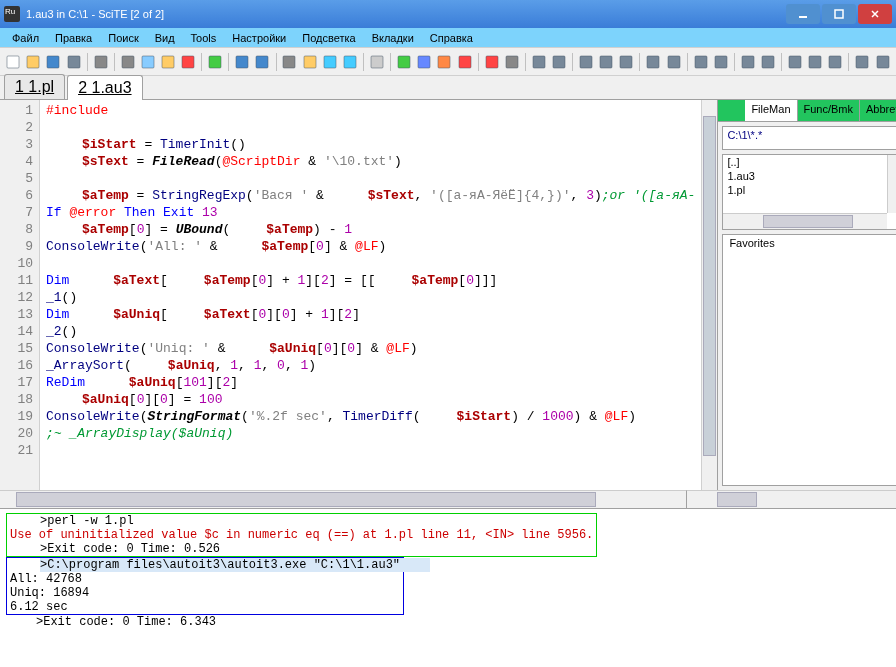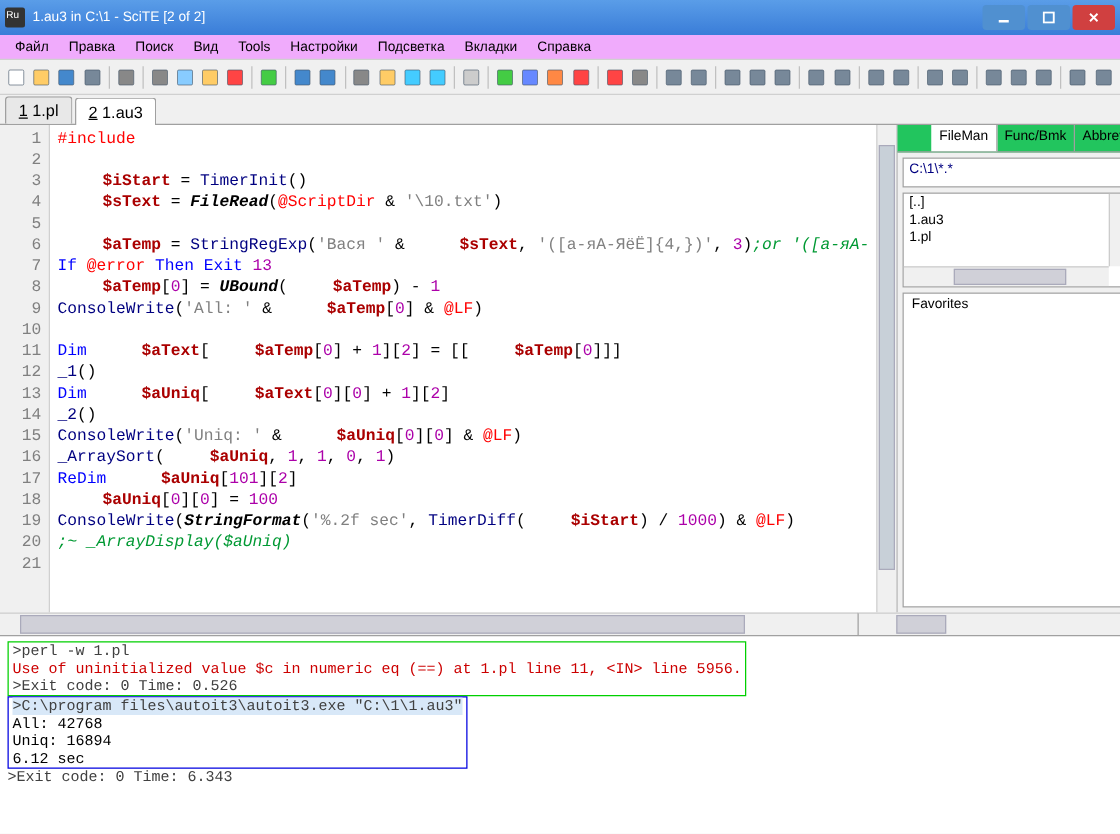--- a/index.html
+++ b/index.html
@@ -6,27 +6,27 @@
 body { font-family: Tahoma, sans-serif; font-size: 11px; background: #f0f0f0; width: 896px; height: 667px; overflow: hidden; }
 .titlebar { height: 28px; background: linear-gradient(#5a9de8,#3a7dd8); display: flex; align-items: center; padding: 0 4px; color: white; }
 .title-icon { width: 16px; height: 16px; background: #333; border-radius: 2px; margin-right: 6px; position: relative; }
 .title-icon::after { content:"Ru"; position:absolute; left:1px; top:1px; font-size:8px; color:#fff; }
 .title-text { flex: 1; }
 .win-buttons { display: flex; gap: 2px; }
 .win-btn { width: 34px; height: 20px; border-radius: 3px; display: flex; align-items: center; justify-content: center; }
 .win-min { background: #5090d0; }
 .win-max { background: #5090d0; }
 .win-close { background: #d04040; }
-.menubar { height: 20px; background: #f0abfc; display: flex; align-items: center; padding: 0 6px; gap: 4px; border-bottom: 1px solid #d0d0d0; }
+.menubar { height: 20px; background: #7dd3fc; display: flex; align-items: center; padding: 0 6px; gap: 4px; border-bottom: 1px solid #d0d0d0; }
 .menu-item { padding: 2px 6px; cursor: default; }
 .toolbar { height: 28px; background: #f0f0f0; display: flex; align-items: center; padding: 0 4px; gap: 2px; border-bottom: 1px solid #d0d0d0; }
 .tb-btn { width: 20px; height: 20px; display: flex; align-items: center; justify-content: center; }
 .tb-sep { width: 1px; height: 18px; background: #c0c0c0; margin: 0 2px; }
 .tabbar { height: 24px; background: #f0f0f0; display: flex; align-items: flex-end; padding: 0 4px; border-bottom: 1px solid #a0a0a0; }
-.tab { padding: 3px 10px; border: 1px solid #a0a0a0; border-bottom: none; background: #e8e8e8; margin-right: 2px; border-radius: 3px 3px 0 0; font-size: 13px; }
+.tab { padding: 3px 10px; border: 1px solid #a0a0a0; border-bottom: none; background: #e8e8e8; margin-right: 2px; border-radius: 3px 3px 0 0; font-size: 16px; text-decoration: underline; }
 .tab.active { background: #fff; position: relative; top: 1px; }
 .main { display: flex; height: 390px; }
 .editor { flex: 1; display: flex; background: #fff; position: relative; font-family: 'Courier New', monospace; font-size: 13px; }
 .gutter { width: 40px; background: #f0f0f0; border-right: 1px solid #d0d0d0; text-align: right; padding: 2px 6px 2px 2px; color: #808080; line-height: 17px; }
 .code { flex: 1; padding: 2px 6px; line-height: 17px; white-space: pre; overflow: hidden; }
 .kw-blue { color: #0000ff; }
 .kw-brown { color: #aa0000; font-weight: bold; margin-left: 36px; }
 .kw-red { color: #ff0000; }
 .kw-teal { color: #008080; font-style: italic; }
 .kw-black-bi { color: #000; font-weight: bold; font-style: italic; margin-top: 16px; }
@@ -48,21 +48,21 @@
 .fl-thumb-h { position:absolute; left:40px; width:90px; top:1px; bottom:1px; background:#d0d0d8; border:1px solid #aab; }
 .favorites { border: 1px solid #a0a0a0; margin: 4px; background: #fff; padding: 2px 6px; font-size: 11px; flex: 1; }
 .hscroll-row { display:flex; height:18px; }
 .hscroll-main { flex:1; background:#f0f0f0; border-top:1px solid #ccc; position:relative; }
 .hscroll-main .thumb-h { position:absolute; left:16px; width:580px; top:1px; bottom:1px; background:#d0d0d8; border:1px solid #aab; }
 .hscroll-side { width:210px; background:#f0f0f0; border-top:1px solid #ccc; border-left:1px solid #a0a0a0; position:relative; }
 .hscroll-side .thumb-h { position:absolute; left:30px; width:40px; top:1px; bottom:1px; background:#d0d0d8; border:1px solid #aab; }
 .output { height: 177px; background: #fff; font-family: 'Courier New', monospace; font-size: 12px; padding: 4px 6px; border-top: 1px solid #a0a0a0; line-height: 14px; }
 .box-green { border: 1.5px solid #00d000; padding: 0 3px; display: inline-block; }
 .box-blue { border: 1.5px solid #0000e0; padding: 0 3px; display: inline-block; margin-top: 0px; }
-.out-navy { color: #404040; }
+.out-navy { color: #000000; margin-left: 30px; }
 .out-red { color: #cc0000; }
 .sel-line { background: #d8e8f8; display: block; width: 100%; }
 svg { display: block; }
 </style>
 </head>
 <body>
 
 <div class="titlebar">
   <div class="title-icon"></div>
   <div class="title-text">1.au3 in C:\1 - SciTE [2 of 2]</div>

